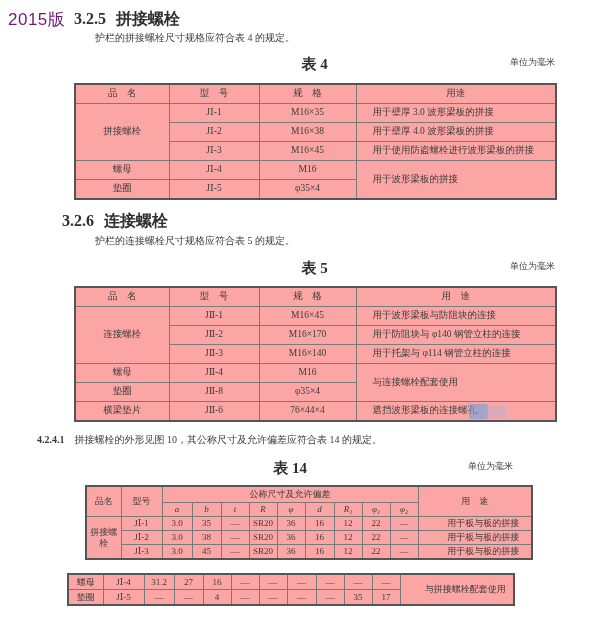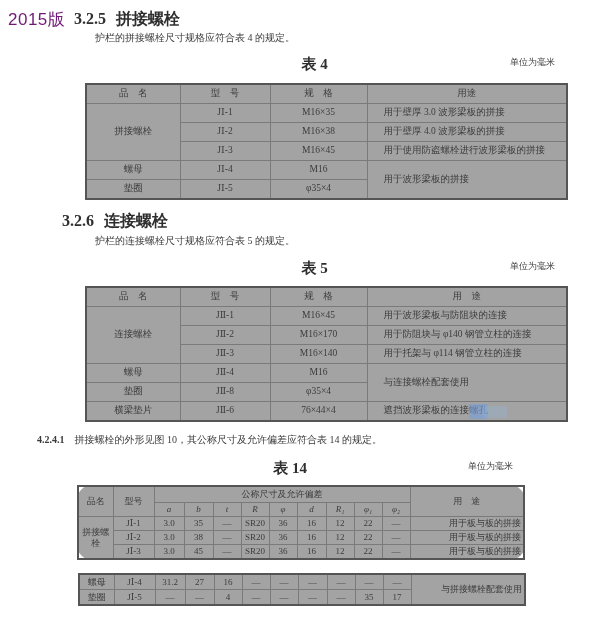--- a/index.html
+++ b/index.html
@@ -13,34 +13,34 @@
     left:8px;top:8px;font-size:17px;font-weight:normal;color:#701a75;
     font-family:"Liberation Sans","DejaVu Sans",sans-serif;letter-spacing:.5px;
   }
   .clause-heading{font-size:16px;font-weight:bold;color:#2e2e2e;white-space:nowrap;}
   .clause-num{font-weight:bold;margin-right:10px;}
   .para{font-size:10px;color:#3b3b3b;white-space:nowrap;}
   .caption-row{height:14px;}
   .caption{display:block;text-align:center;font-size:15px;font-weight:bold;color:#2e2e2e;}
   .unit-note{position:absolute;right:0;top:1px;font-size:9px;color:#3b3b3b;}
 
-  table{border-collapse:collapse;table-layout:fixed;background:#a3a3a3;margin-left:11px;}
+  table{border-collapse:collapse;table-layout:fixed;background:#fca5a5;}
   table.doc{border:2px solid #555;}
   .doc td{
     border:1px solid #7a7a7a;
     font-size:9.5px;line-height:1.2;color:#3c3c3c;
     text-align:center;vertical-align:middle;padding:0 2px;
     overflow:hidden;
   }
   .t45 td{height:18px;}
   .t14 td{height:13px;font-size:9px;}
   .t14 td.hdr1{height:15px;}
   .t14b td{height:14px;font-size:9px;}
   td.use{text-align:left;padding-left:16px;}
-  td.use14{text-align:right;padding-left:19px;}
+  td.use14{text-align:center;padding-left:19px;}
   .italic-dim{font-style:italic;font-family:"Liberation Serif","DejaVu Serif",serif;}
   .badge1{left:469px;top:404px;width:19px;height:15px;background:rgba(118,158,214,.62);border-radius:2px;}
   .badge2{left:483px;top:406px;width:24px;height:12px;background:rgba(150,185,230,.30);border-radius:2px;}
 </style>
 </head>
 <body>
 
 <div class="abs version">2015版</div>
 
 <div class="abs clause-heading" style="left:74px;top:9px;">
@@ -162,21 +162,21 @@
 
 <div class="abs para" style="left:37px;top:433px;">
   <span class="clause-num">4.2.4.1</span><span>拼接螺栓的外形见图 10，其公称尺寸及允许偏差应符合表 14 的规定。</span>
 </div>
 
 <div class="abs caption-row" style="left:67px;top:459px;width:446px;">
   <span class="caption">表 14</span>
   <span class="unit-note">单位为毫米</span>
 </div>
 
-<table class="abs doc t14" style="left:66px;top:485px;width:446px;border-radius:15px;">
+<table class="abs doc t14" style="left:85px;top:485px;width:446px;">
   <colgroup>
     <col style="width:35px">
       <col style="width:41px">
     <col style="width:30px">
       <col style="width:29px">
       <col style="width:28px">
       <col style="width:28px">
       <col style="width:28px">
       <col style="width:29px">
       <col style="width:28px">

